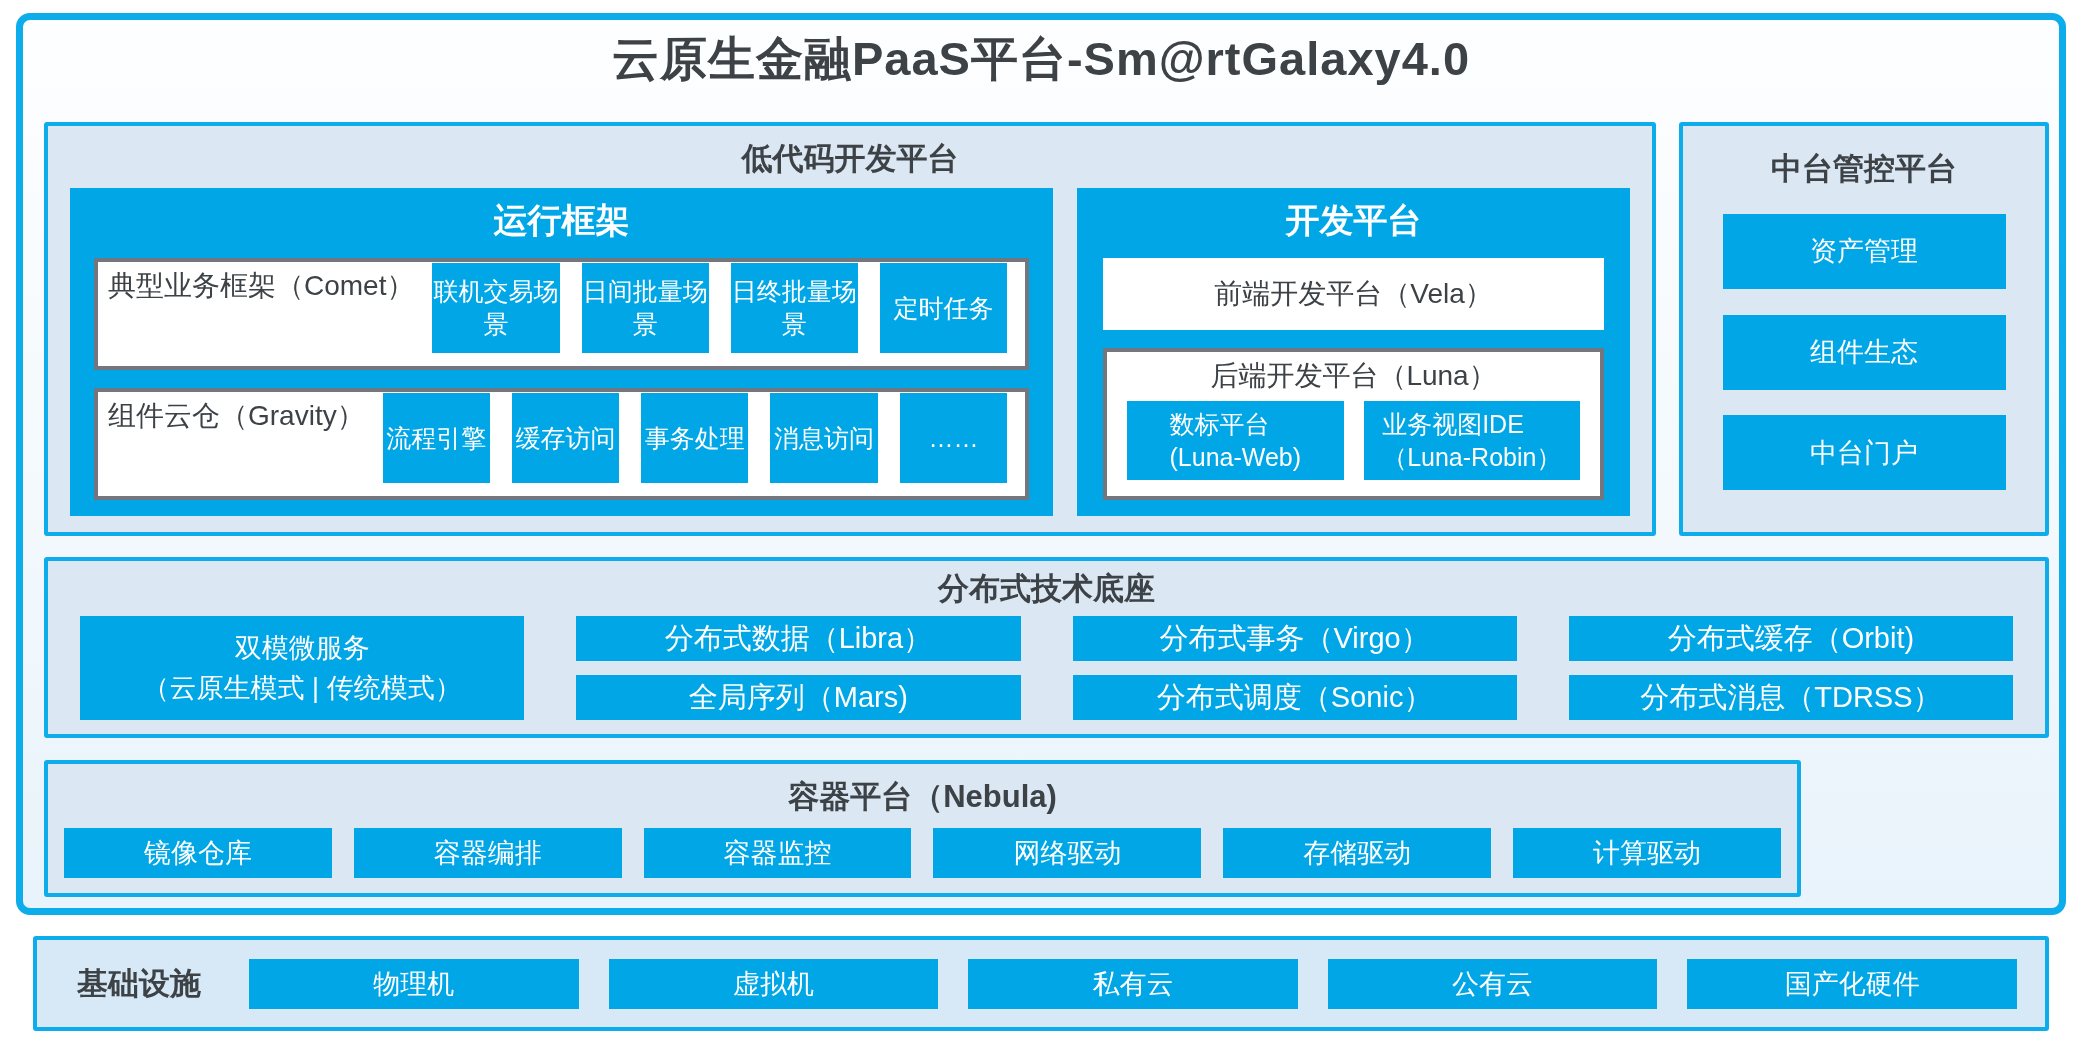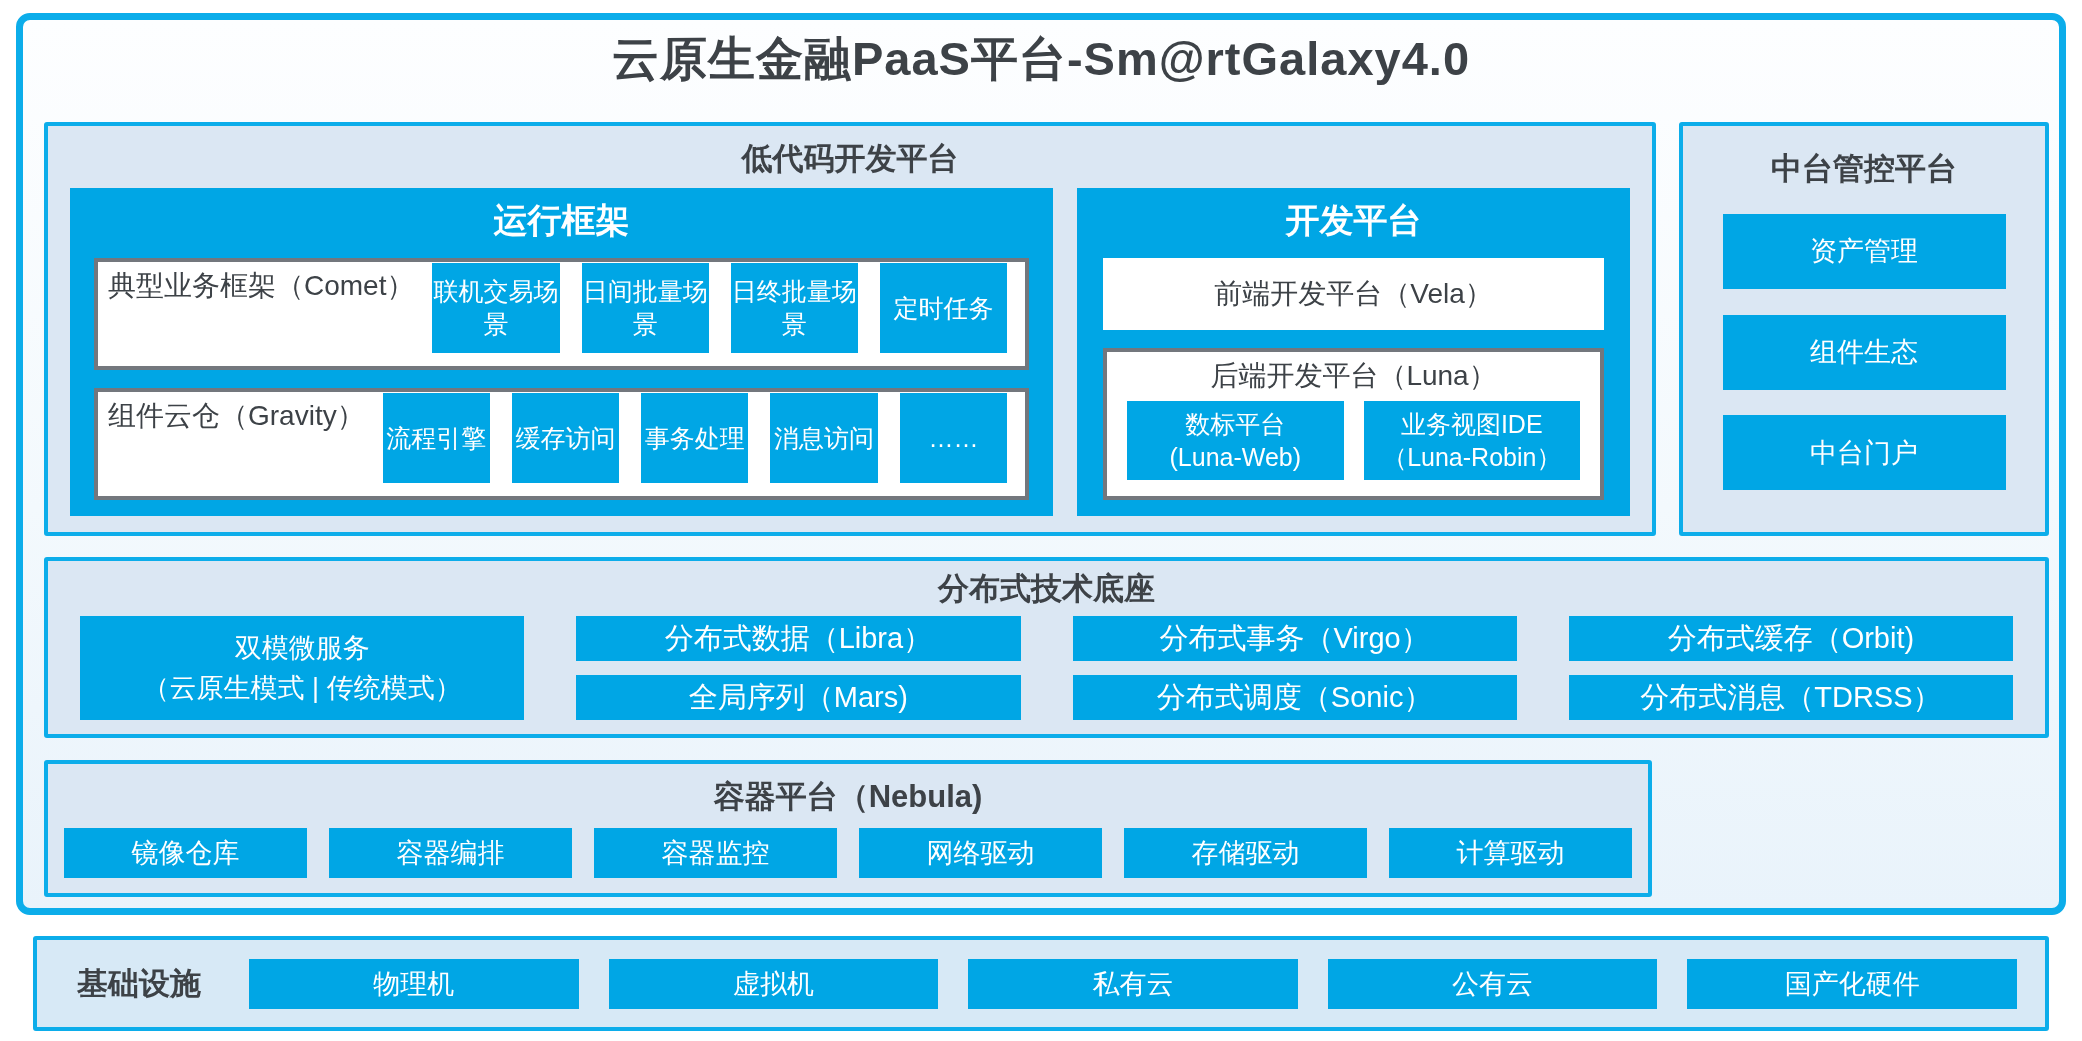--- a/index.html
+++ b/index.html
@@ -28,21 +28,21 @@
   
   .panel {
     position: absolute;
     background: #dbe7f3;
     border: 4px solid #0cadea;
     border-radius: 3px;
   }
   #panel-lowcode { left: 44px;  top: 122px; width: 1612px; height: 414px; }
   #panel-mid     { left: 1679px; top: 122px; width: 370px;  height: 414px; }
   #panel-dist    { left: 44px;  top: 557px; width: 2005px; height: 181px; }
-  #panel-cont    { left: 44px;  top: 760px; width: 1608px; height: 137px; }
+  #panel-cont    { left: 44px;  top: 760px; width: 1757px; height: 137px; }
   #panel-infra   { left: 33px;  top: 936px; width: 2016px; height: 95px; background: #d7e9f6; }
 
   .panel-title {
     text-align: center; font-weight: bold;
     color: #3d4247; font-size: 31px; line-height: 38px;
   }
   #panel-lowcode .panel-title { margin-top: 14px; }
   #panel-mid .panel-title     { margin-top: 24px; }
   #panel-dist .panel-title    { margin-top: 9px; }
   #panel-cont .panel-title    { margin-top: 14px; }
@@ -90,21 +90,21 @@
     display: flex; align-items: center; justify-content: center;
     color: #3d4247; font-size: 28px; font-weight: 500;
   }
   .luna-box {
     background: #ffffff; border: 4px solid #73777d;
     margin: 0 26px; flex: 1;
     display: flex; flex-direction: column;
   }
   .luna-row { display: flex; gap: 20px; padding: 2px 20px 16px; flex: 1; }
   .luna-btn { line-height: 33px; }
-  .luna-btn .two-line { display: inline-block; text-align: center; }
+  .luna-btn .two-line { display: inline-block; text-align: left; }
 
   
   .mid-body {
     display: flex; flex-direction: column;
     justify-content: space-evenly; align-items: center;
     height: calc(100% - 70px); padding-bottom: 8px;
   }
   .mid-btn { flex: none; width: 283px; height: 75px; font-size: 27px; }
 
   

